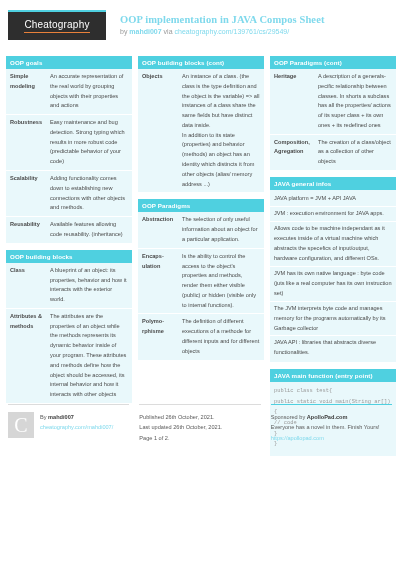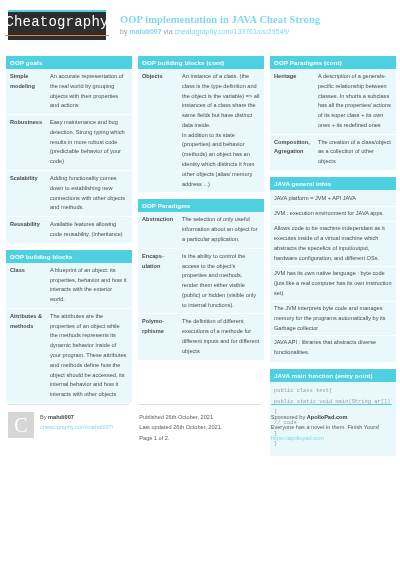--- a/index.html
+++ b/index.html
@@ -36,25 +36,25 @@
     background: #2e2e2e;
     border-top: 2px solid #4fd0e0;
     box-sizing: border-box;
     display: flex;
     align-items: center;
     justify-content: center;
     flex: none;
   }
   .logo-text {
     color: #ffffff;
-    font-family: Liberation Mono, monospace;
-    font-size: 14px;
+    font-family: Liberation Sans, sans-serif;
+    font-size: 10px;
     letter-spacing: .2px;
     border-bottom: 1.4px solid #e8803a;
-    padding-bottom: 7px;
+    padding-bottom: 1px;
     line-height: 12px;
   }
   .title-wrap {
     margin-left: 14px;
     padding-top: 3px;
     line-height: 1.25;
   }
   .sheet-title {
     font-family: "Liberation Serif", serif;
     font-size: 10.5px;
@@ -179,21 +179,21 @@
 </head>
 <body>
 
 <div class="page">
 
   <div class="header">
     <div class="logo-box">
       <span class="logo-text">Cheatography</span>
     </div>
     <div class="title-wrap">
-      <div class="sheet-title">OOP implementation in JAVA Cheat Strong</div>
+      <div class="sheet-title">OOP implementation in JAVA Compos Sheet</div>
       <div class="sheet-sub">
         <span>by </span><span class="author">mahdi007</span><span> via </span><span class="link">cheatography.com/139761/cs/29549/</span>
       </div>
     </div>
   </div>
 
   <div class="columns">
 
     <div class="col">
 

